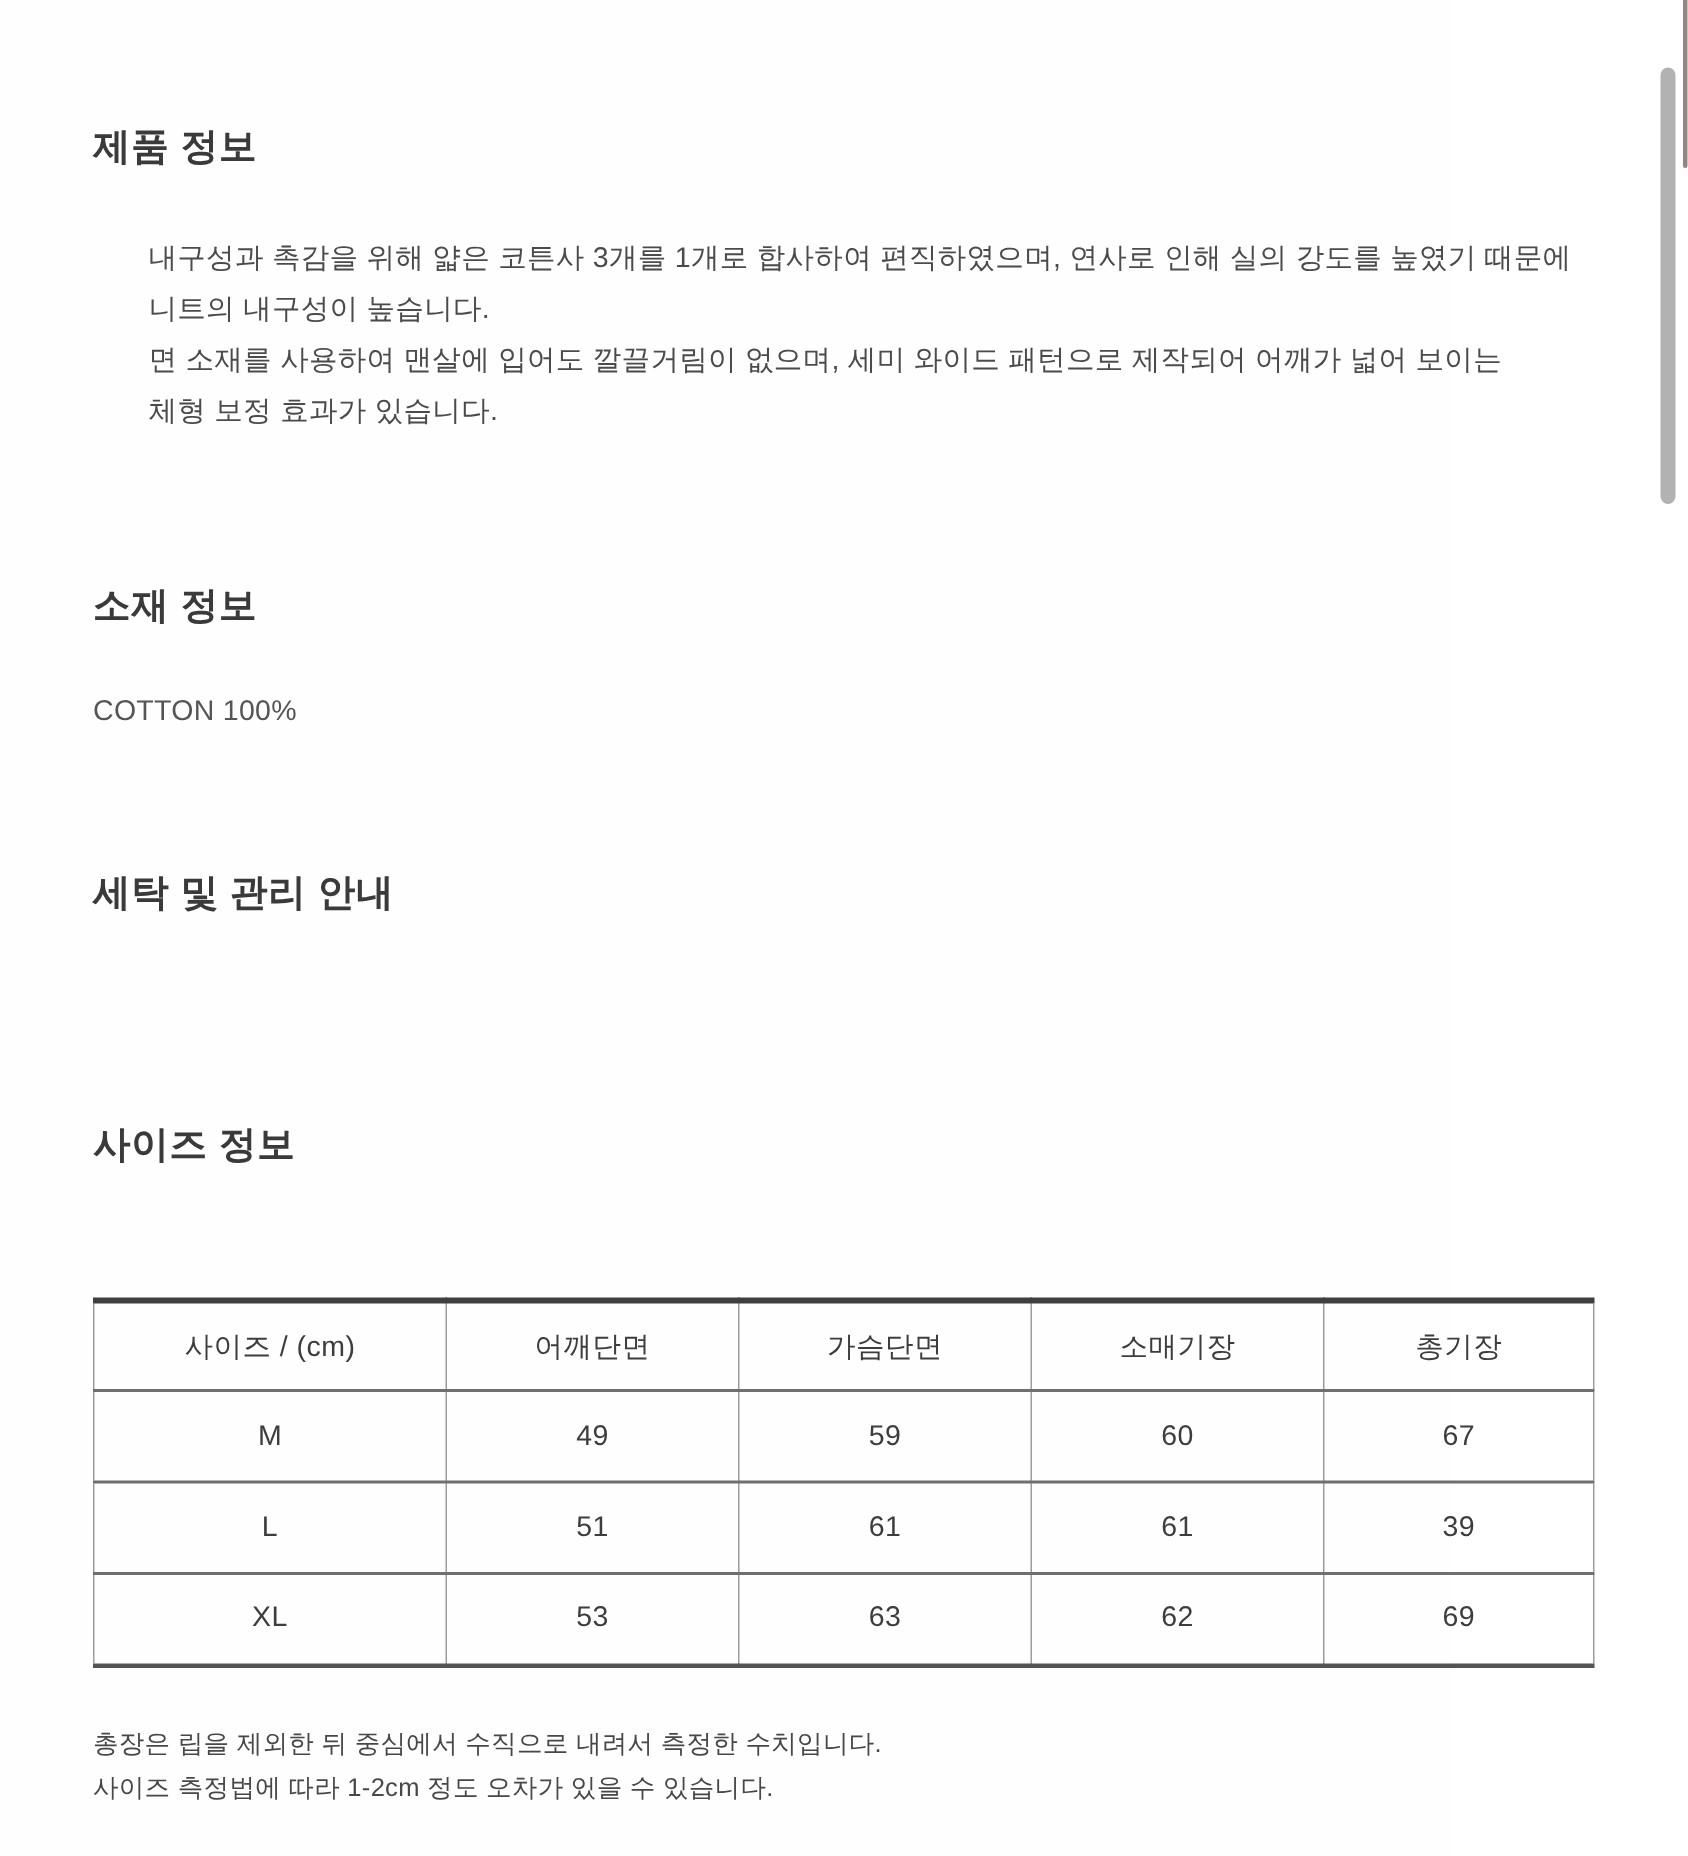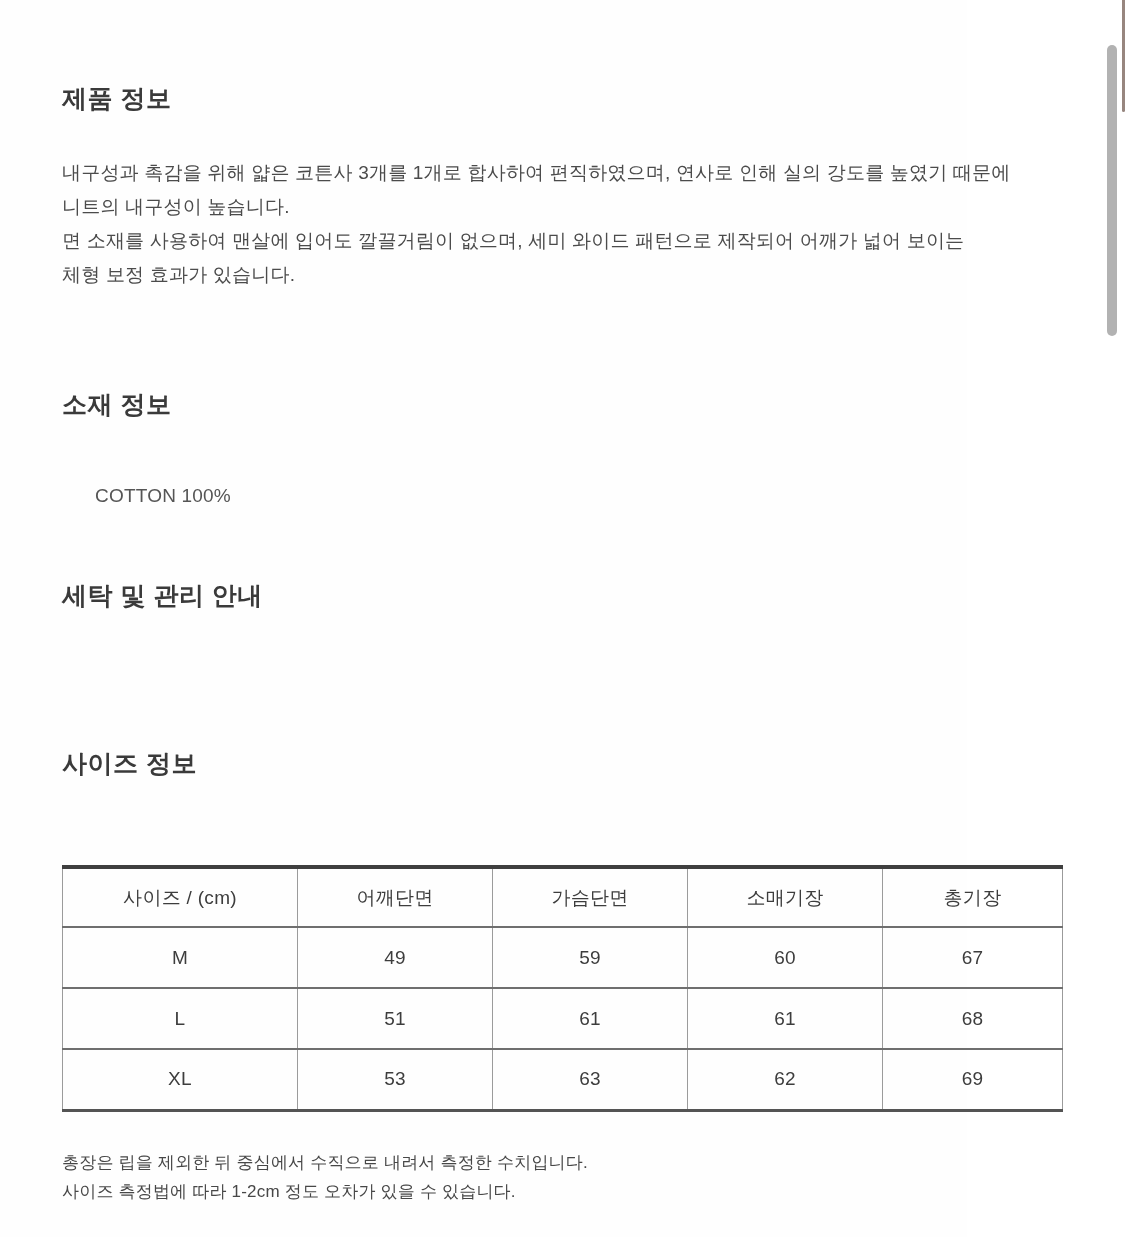--- a/index.html
+++ b/index.html
@@ -22,22 +22,22 @@
   #product-heading  { top: 84px; }
   #material-heading { top: 390px; }
   #care-heading     { top: 581px; }
   #size-heading     { top: 749px; }
 
   .body-block { position: absolute; left: 62px; right: 50px; }
   .body-line  {
     font-size: 19px; line-height: 34px; color: #4b4b4b;
     white-space: nowrap; letter-spacing: 0.2px;
   }
-  #product-paragraph { top: 156px; }
-  #material-value    { top: 482px; margin-left: 33px; }
+  #product-paragraph { top: 156px; margin-left: 37px; }
+  #material-value    { top: 461px; }
   #material-value .body-line { line-height: 28px; color: #555555; }
   #care-text         { top: 655px; }
   #care-text .body-line { line-height: 28px; }
 
   #size-table-wrap { position: absolute; top: 865px; left: 62px; width: 1000px; }
   table.size-table {
     width: 1000px; border-collapse: collapse; table-layout: fixed;
     border-top: 4px solid #3f3f3f;
     border-bottom: 3px solid #545454;
     border-left: 1px solid #8f8f8f;
@@ -122,21 +122,21 @@
           <td>49</td>
           <td>59</td>
           <td>60</td>
           <td>67</td>
         </tr>
         <tr>
           <td>L</td>
           <td>51</td>
           <td>61</td>
           <td>61</td>
-          <td>68</td>
+          <td>39</td>
         </tr>
         <tr>
           <td>XL</td>
           <td>53</td>
           <td>63</td>
           <td>62</td>
           <td>69</td>
         </tr>
       </tbody>
     </table>

